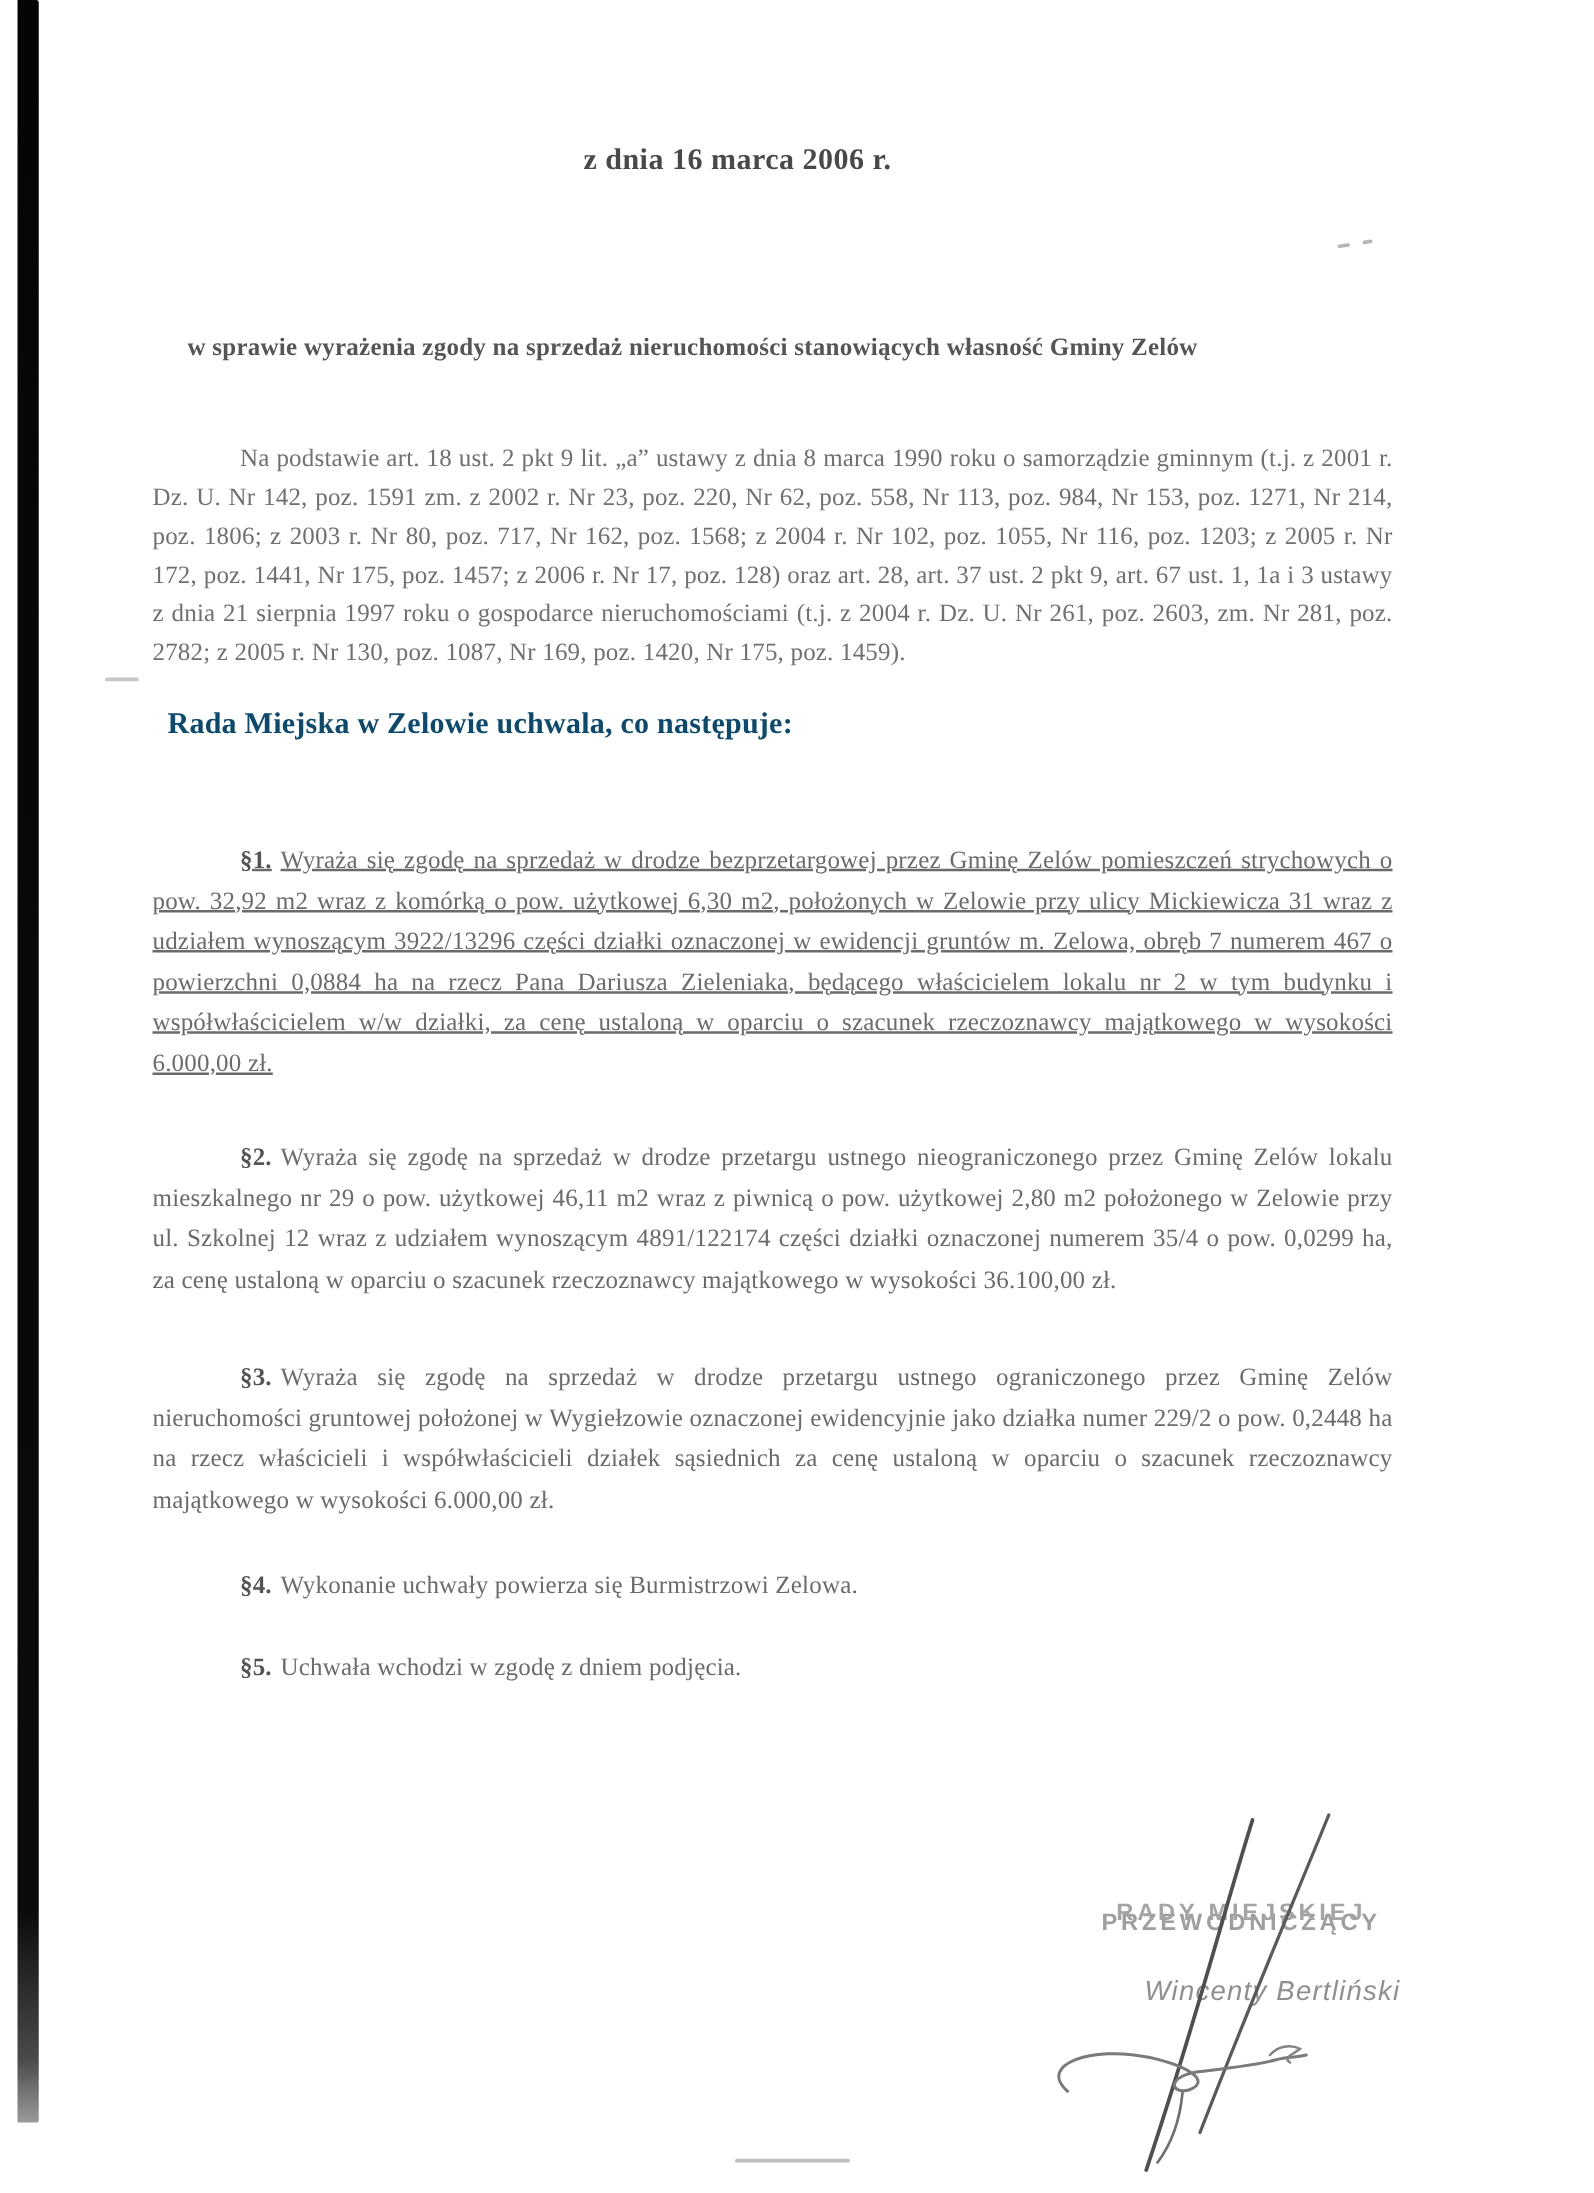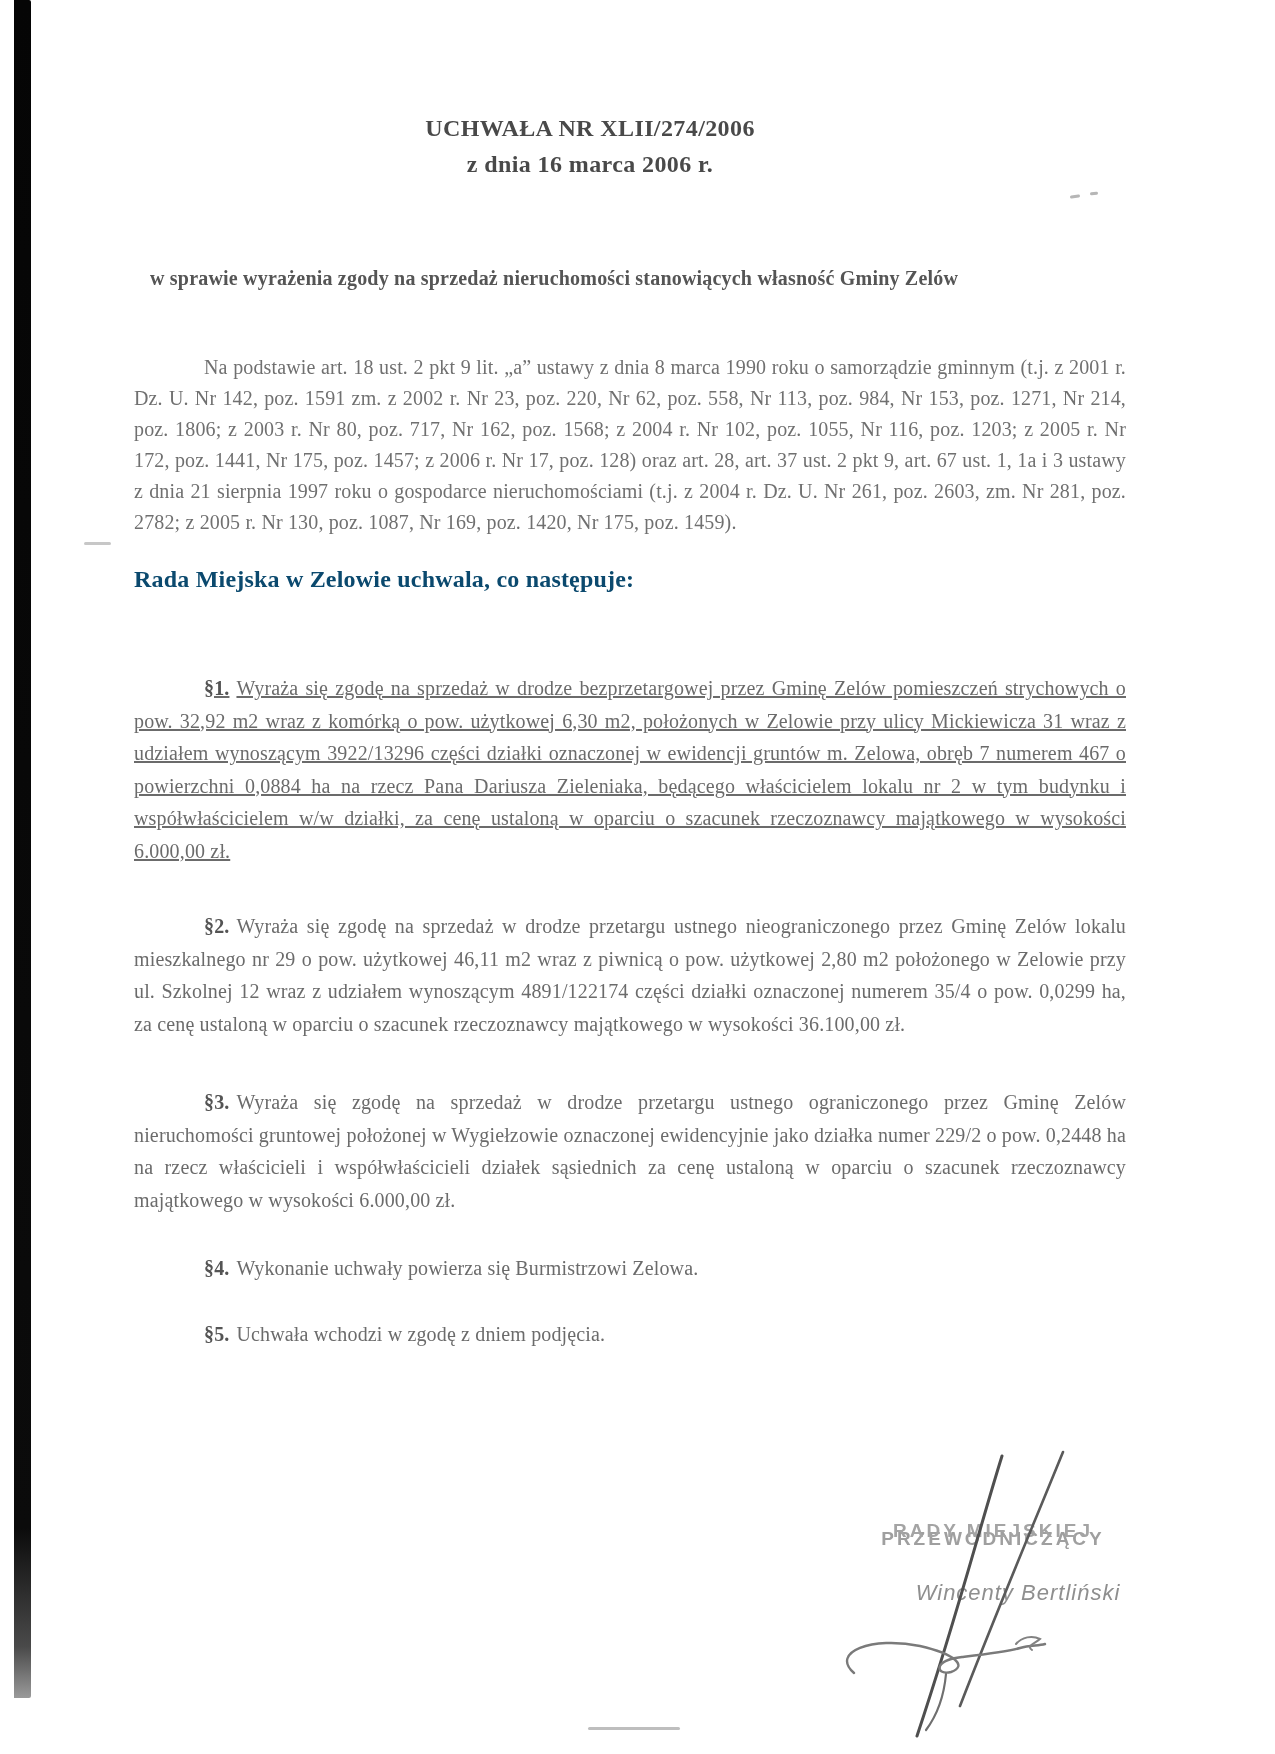--- a/index.html
+++ b/index.html
@@ -21,21 +21,21 @@
     position:absolute; top:110px; left:0; width:1180px;
     text-align:center;
     font-weight:bold; font-size:24px; line-height:36px;
     color:#4a4a4a; letter-spacing:0.4px;
   }
   .subject{
     position:absolute; top:267px; left:150px; width:990px;
     font-weight:bold; font-size:20px; color:#555555; letter-spacing:0.2px;
   }
   .para{
-    position:absolute; left:134px; width:992px;
+    position:absolute; left:122px; width:992px;
     font-size:20px; line-height:32.5px;
     color:#6b6b6b; text-align:justify; text-indent:70px;
     letter-spacing:0.15px;
   }
   .legal{ top:332px; line-height:31px; color:#707070; }
   .enacting{
     position:absolute; top:566px; left:134px; width:992px;
     font-weight:bold; font-size:24px; color:#0c4a6e; letter-spacing:0.2px;
   }
   .sec1{ top:652px;text-decoration:underline; }
@@ -71,21 +71,20 @@
 </head>
 <body>
 
 <div class="page">
 
   <div class="edge-bar"></div>
 
   <div class="content">
 
     <div class="doc-title">
-      <div>UCHWAŁA NR XLII/274/2006</div>
       <div>z dnia 16 marca 2006 r.</div>
     </div>
 
     <div class="subject">w sprawie wyrażenia zgody na sprzedaż nieruchomości stanowiących własność Gminy Zelów</div>
 
     <p class="para legal">Na podstawie art. 18 ust. 2 pkt 9 lit. „a” ustawy z dnia 8 marca 1990 roku o samorządzie gminnym (t.j. z 2001 r. Dz. U. Nr 142, poz. 1591 zm. z 2002 r. Nr 23, poz. 220, Nr 62, poz. 558, Nr 113, poz. 984, Nr 153, poz. 1271, Nr 214, poz. 1806; z 2003 r. Nr 80, poz. 717, Nr 162, poz. 1568; z 2004 r. Nr 102, poz. 1055, Nr 116, poz. 1203; z 2005 r. Nr 172, poz. 1441, Nr 175, poz. 1457; z 2006 r. Nr 17, poz. 128) oraz art. 28, art. 37 ust. 2 pkt 9, art. 67 ust. 1, 1a i 3 ustawy z dnia 21 sierpnia 1997 roku o gospodarce nieruchomościami (t.j. z 2004 r. Dz. U. Nr 261, poz. 2603, zm. Nr 281, poz. 2782; z 2005 r. Nr 130, poz. 1087, Nr 169, poz. 1420, Nr 175, poz. 1459).</p>
 
     <div class="enacting">Rada Miejska w Zelowie uchwala, co następuje:</div>
 
     <p class="para sec1"><b class="sec-num">§1.</b><span>Wyraża się zgodę na sprzedaż w drodze bezprzetargowej przez Gminę Zelów pomieszczeń strychowych o pow. 32,92 m2 wraz z komórką o pow. użytkowej 6,30 m2, położonych w Zelowie przy ulicy Mickiewicza 31 wraz z udziałem wynoszącym 3922/13296 części działki oznaczonej w ewidencji gruntów m. Zelowa, obręb 7 numerem 467 o powierzchni 0,0884 ha na rzecz Pana Dariusza Zieleniaka, będącego właścicielem lokalu nr 2 w tym budynku i współwłaścicielem w/w działki, za cenę ustaloną w oparciu o szacunek rzeczoznawcy majątkowego w wysokości 6.000,00 zł.</span></p>

